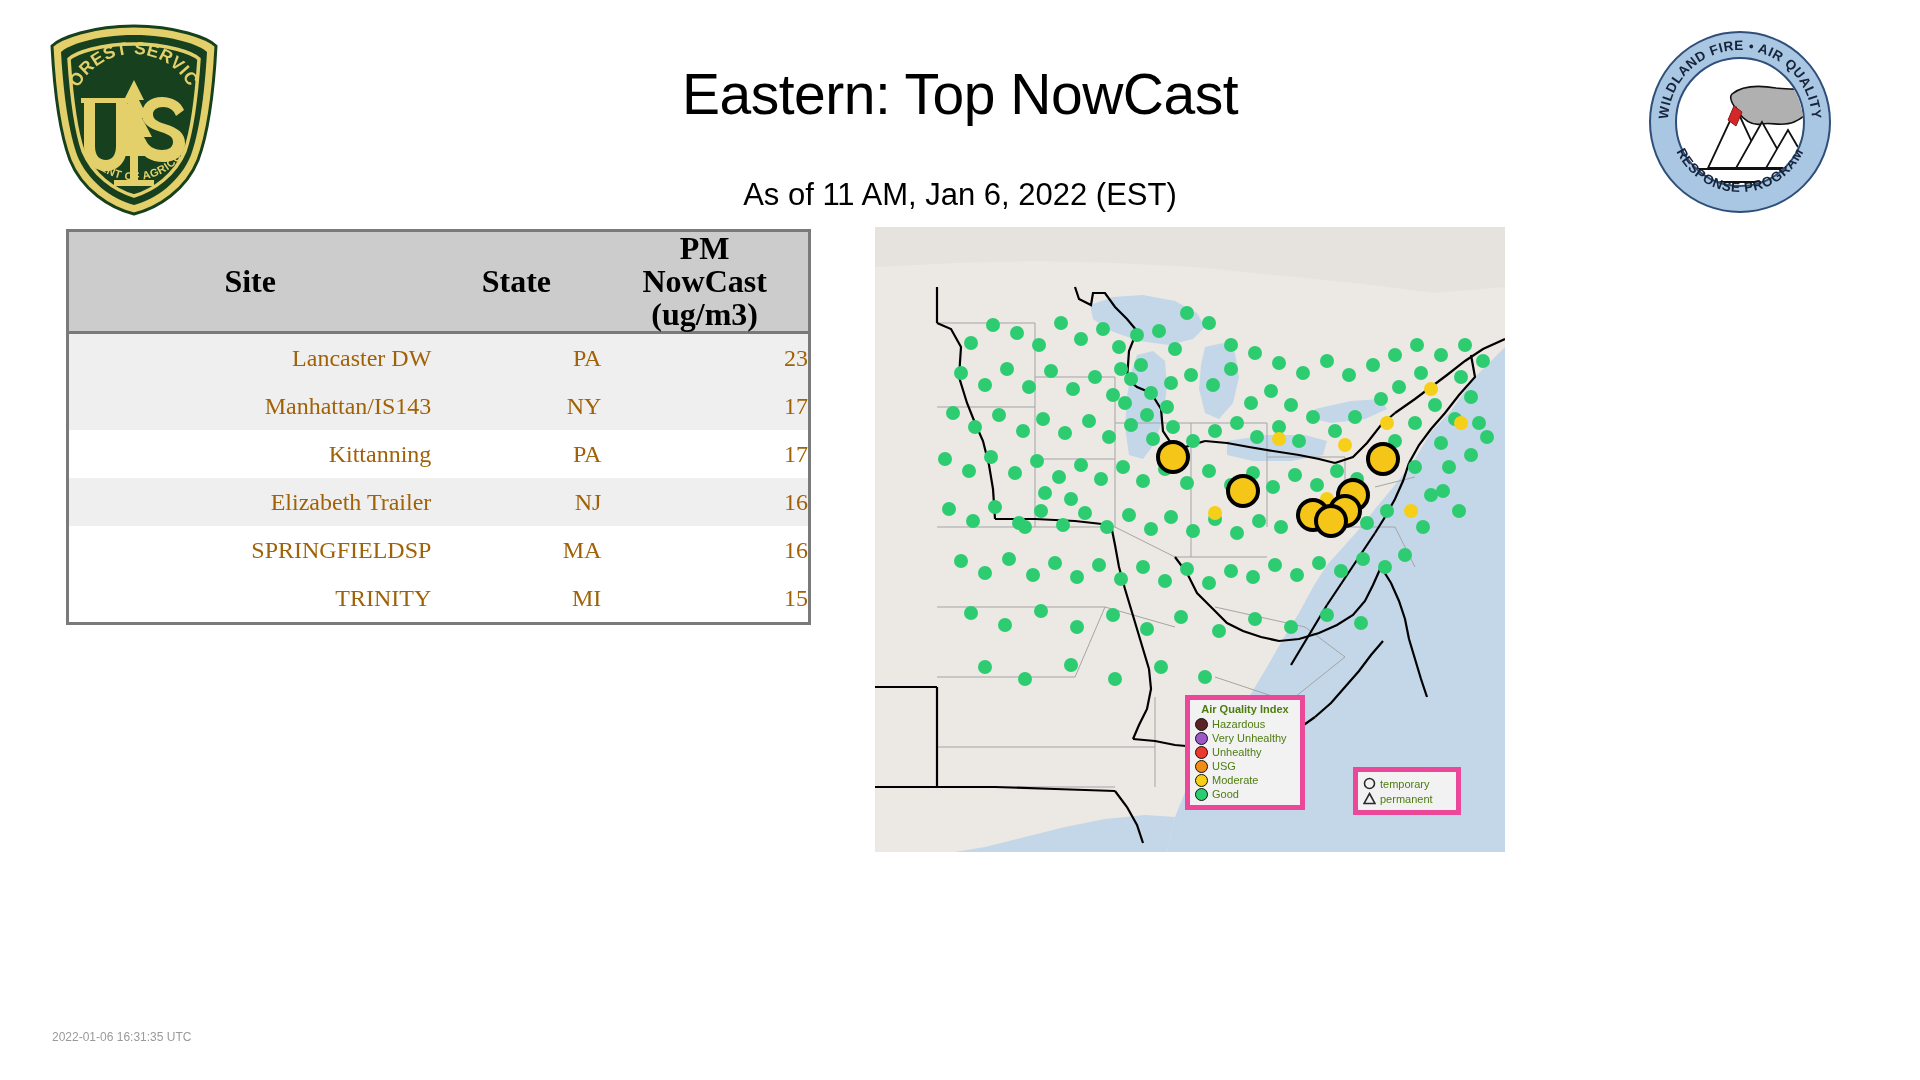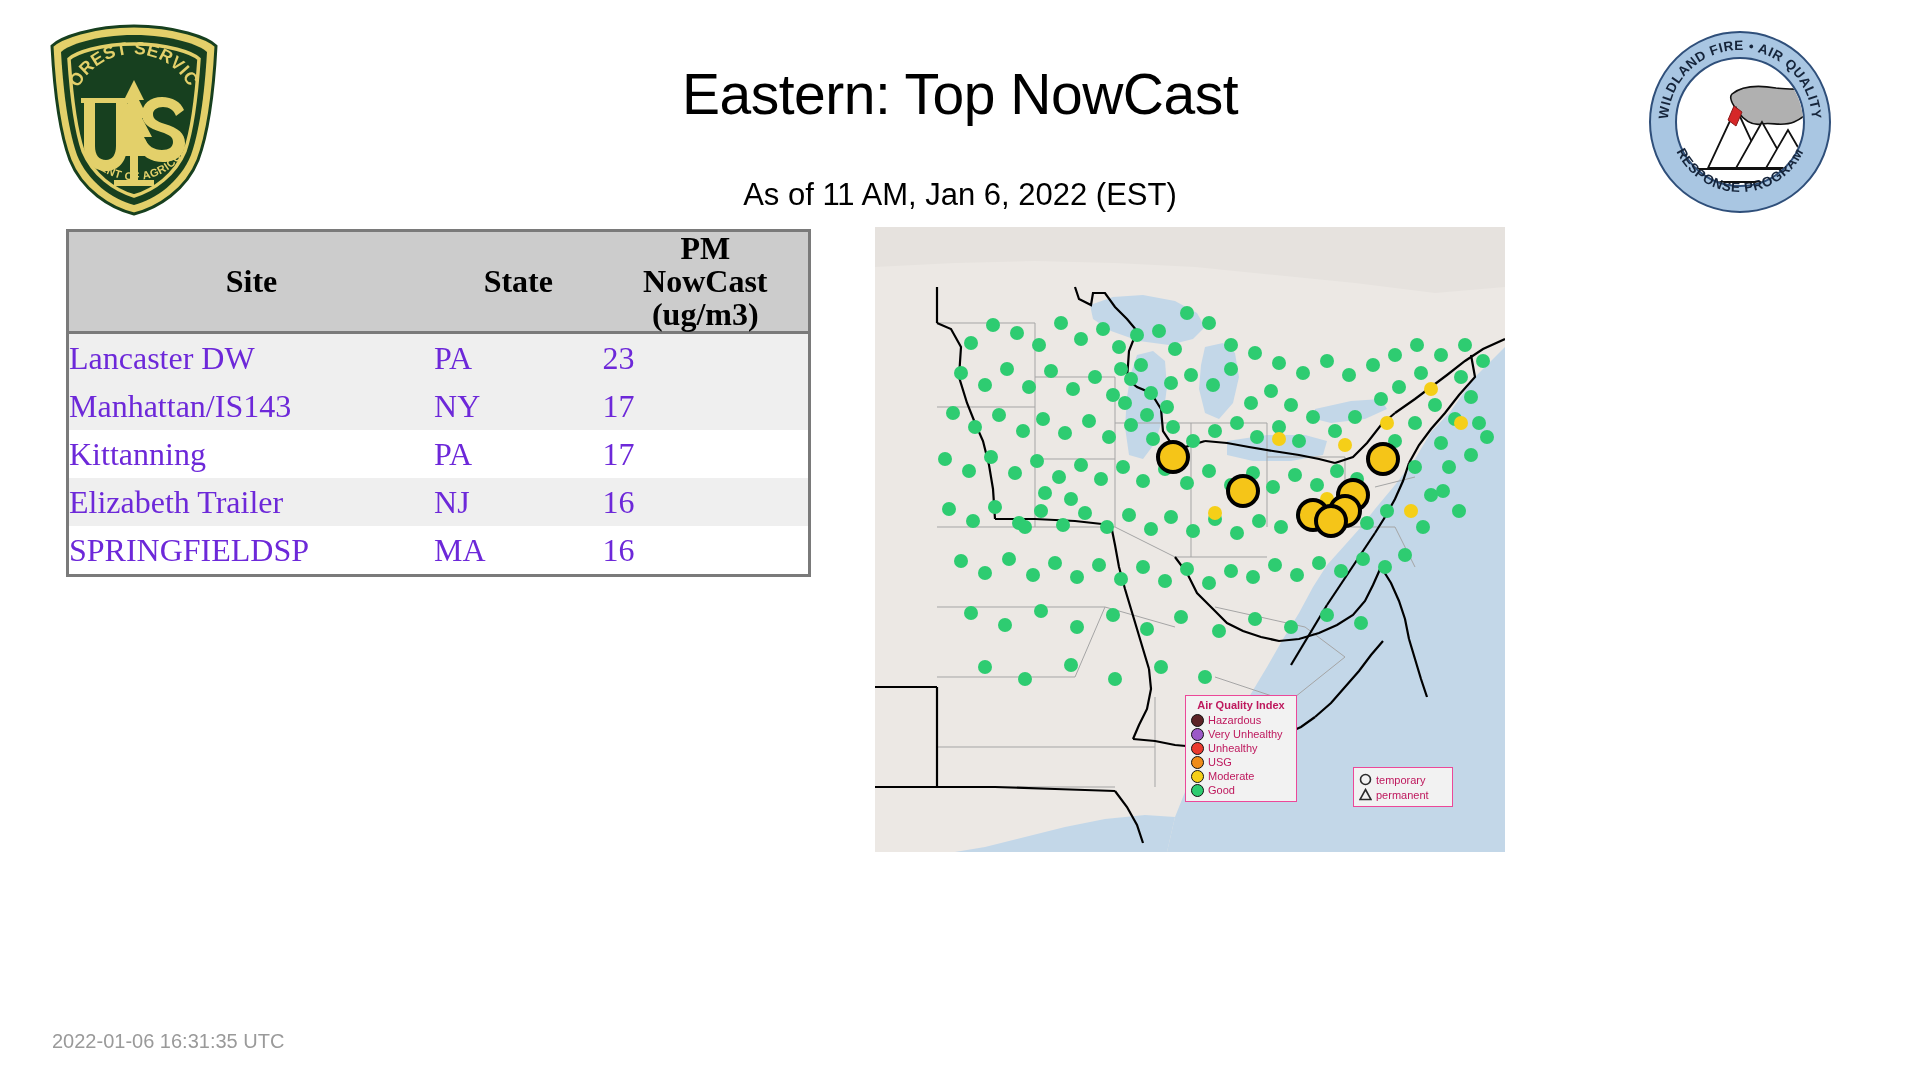--- a/index.html
+++ b/index.html
@@ -16,55 +16,55 @@
     position:absolute;left:0;top:64px;width:1920px;text-align:center;
     font-size:57px;line-height:60px;color:#000;font-weight:400;
     letter-spacing:-0.5px;
   }
   #page-subtitle{
     position:absolute;left:0;top:178px;width:1920px;text-align:center;
     font-size:31px;line-height:34px;color:#000;font-weight:400;
   }
   #timestamp{
     position:absolute;left:52px;top:1030px;
-    font-size:20px;color:#9a9a9a;
+    font-size:12px;color:#9a9a9a;
   }
   
   #data-table{
     position:absolute;left:66px;top:229px;width:745px;
     border-collapse:collapse;
     border:3px solid #7a7a7a;
     font-family:"Liberation Serif", serif;
     background:#ffffff;
   }
   #data-table thead th{
     background:#cccccc;
     border-bottom:3px solid #7a7a7a;
     font-weight:bold;font-size:32px;color:#000;
     text-align:center;vertical-align:middle;
     height:98px;padding:0 4px;line-height:33px;
   }
   #data-table th.col-site{width:370px;}
   #data-table th.col-state{width:170px;}
   #data-table th.col-pm{width:205px;}
   #data-table tbody td{
-    font-size:32px;color:#6d28d9;text-align:left;
+    font-size:24px;color:#a16207;text-align:right;
     height:48px;padding:0;line-height:30px;font-weight:400;
   }
   #data-table tbody tr.odd td{background:#efefef;}
   #data-table tbody tr.even td{background:#ffffff;}
   
   #map-panel{
     position:absolute;left:875px;top:227px;width:630px;height:625px;
     background:#eeeae6;overflow:hidden;
   }
   #map-svg{position:absolute;left:0;top:0;width:630px;height:625px;}
   .legend-box{
-    position:absolute;background:#f2f2f2;border:1px solid #ec4899;
-    font-family:"Liberation Sans", sans-serif;color:#be185d;
+    position:absolute;background:#f2f2f2;border:5px solid #ec4899;
+    font-family:"Liberation Sans", sans-serif;color:#4d7c0f;
   }
   #aqi-legend{left:310px;top:468px;width:100px;padding:3px 5px 4px 5px;}
   #aqi-legend .lg-title{font-size:11px;font-weight:bold;margin-bottom:2px;text-align:center;}
   #aqi-legend .lg-row{display:flex;align-items:center;height:14px;}
   #aqi-legend .lg-dot{
     width:11px;height:11px;border-radius:50%;
     border:1px solid #111;margin-right:4px;flex:none;
   }
   #aqi-legend .lg-label{font-size:11px;white-space:nowrap;}
   #marker-legend{left:478px;top:540px;width:88px;padding:4px 5px;}
@@ -163,20 +163,25 @@
       </tr>
       <tr class="odd">
         <td>Elizabeth Trailer</td>
         <td>NJ</td>
         <td>16</td>
       </tr>
       <tr class="even">
         <td>SPRINGFIELDSP</td>
         <td>MA</td>
         <td>16</td>
+      </tr>
+      <tr class="even">
+        <td>TRINITY</td>
+        <td>MI</td>
+        <td>15</td>
       </tr>
     </tbody>
 </table>
 
 <div id="map-panel">
   <svg id="map-svg" viewBox="0 0 630 625">
     <rect x="0" y="0" width="630" height="625" fill="#ece8e4"></rect>
 
     <path d="M630 625 L630 120 L600 150 L575 185 L556 205 L540 232 L520 258 L500 282 L486 300 L470 318 L452 338 L438 360 L424 386 L408 412 L392 440 L374 470 L350 500 L330 530 L312 560 L300 590 L292 625 Z" fill="#c3d7e8"></path>
     <path d="M292 625 L300 590 L270 588 L230 592 L190 600 L150 610 L110 620 L80 625 Z" fill="#c3d7e8"></path>

